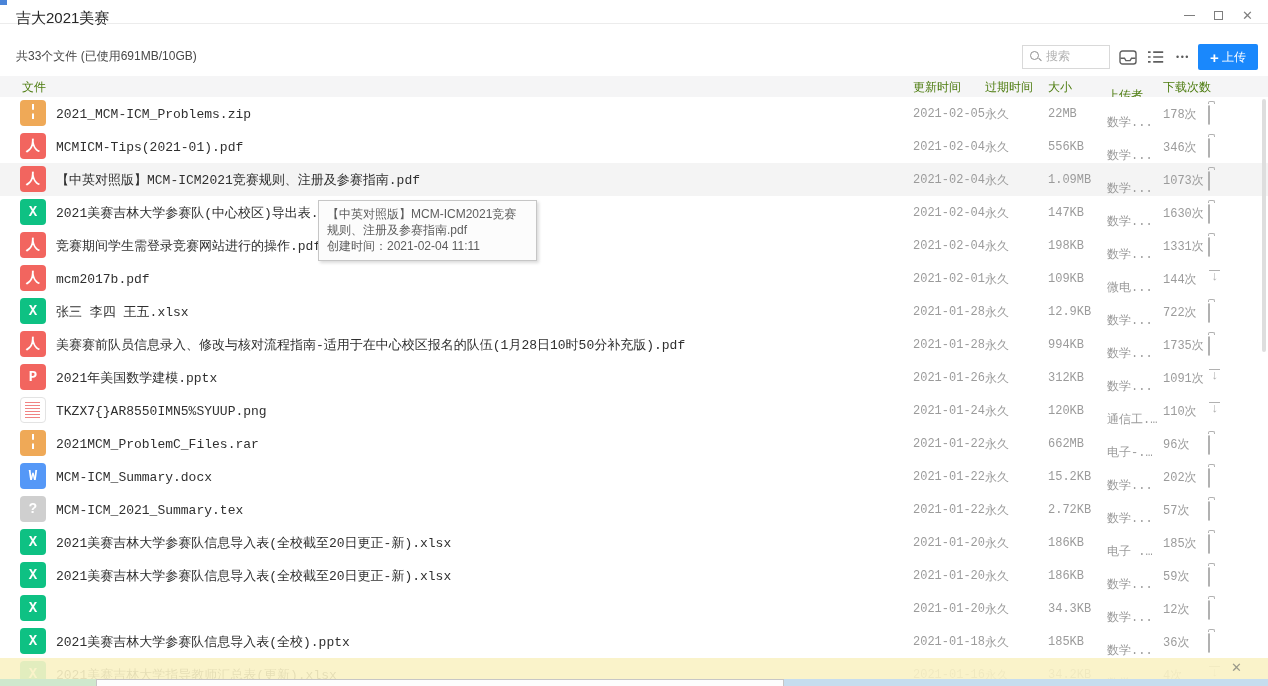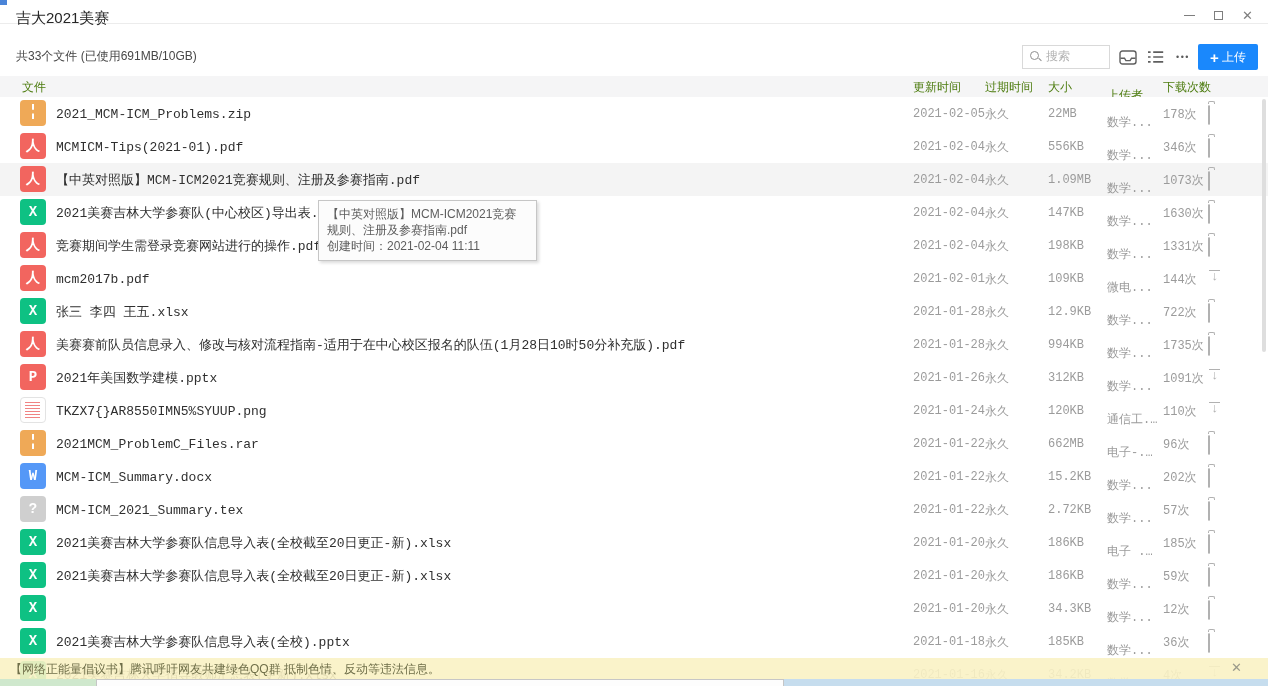--- a/index.html
+++ b/index.html
@@ -314,19 +314,18 @@
   </div>
 
 <div class="scroll-thumb"></div>
 
 <div class="tooltip">
   <span>【中英对照版】MCM-ICM2021竞赛规则、注册及参赛指南.pdf</span><br>
   <span>创建时间：2021-02-04 11:11</span>
 </div>
 
 <div class="banner" style="background: rgba(250, 242, 196, 0.9);">
-  <span class="banner-text">【网络正能量倡议书】腾讯呼吁网友共建绿色QQ群 抵制色情、反动等违法信息。</span>
   <span class="banner-close">✕</span>
 </div>
 
 <div class="bstrip bs-green"></div>
 <div class="bstrip bs-white"></div>
 <div class="bstrip bs-blue"></div>
 
 </body></html>

